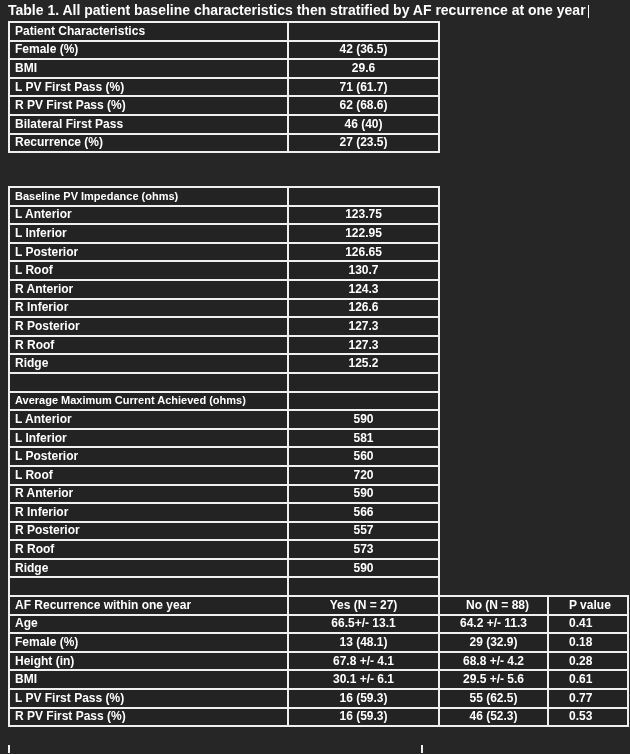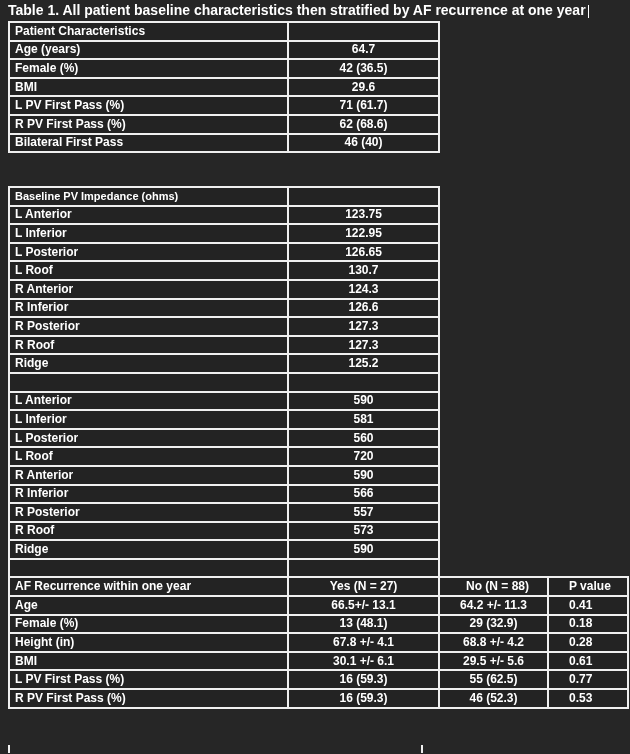--- a/index.html
+++ b/index.html
@@ -59,42 +59,42 @@
     <colgroup>
         <col style="width:279px">
         <col style="width:151px">
       </colgroup>
     <tbody>
         <tr>
       <td class="c1 sanshead">Patient Characteristics</td>
       <td class="center"></td>
     </tr>
     <tr>
-      <td class="c1">Age (years)</td>
-      <td class="center">64.7</td>
-    </tr>
-    <tr>
       <td class="c1">Female (%)</td>
       <td class="center">42 (36.5)</td>
     </tr>
     <tr>
       <td class="c1">BMI</td>
       <td class="center">29.6</td>
     </tr>
     <tr>
       <td class="c1">L PV First Pass (%)</td>
       <td class="center">71 (61.7)</td>
     </tr>
     <tr>
       <td class="c1">R PV First Pass (%)</td>
       <td class="center">62 (68.6)</td>
     </tr>
     <tr>
       <td class="c1">Bilateral First Pass</td>
       <td class="center">46 (40)</td>
+    </tr>
+    <tr>
+      <td class="c1">Recurrence (%)</td>
+      <td class="center">27 (23.5)</td>
     </tr>
   </tbody>
     </table>
 
   <table id="tableB">
     <colgroup>
         <col style="width:279px">
         <col style="width:151px">
         <col style="width:109px">
         <col style="width:80px">
@@ -140,20 +140,24 @@
     <tr>
       <td class="c1">Ridge</td>
       <td class="center">125.2</td>
     </tr>
     <tr>
       <td class="c1"></td>
       <td class="center"></td>
     </tr>
 
     <tr>
+      <td class="c1 serifhead">Average Maximum Current Achieved (ohms)</td>
+      <td class="center"></td>
+    </tr>
+    <tr>
       <td class="c1">L Anterior</td>
       <td class="center">590</td>
     </tr>
     <tr>
       <td class="c1">L Inferior</td>
       <td class="center">581</td>
     </tr>
     <tr>
       <td class="c1">L Posterior</td>
       <td class="center">560</td>

